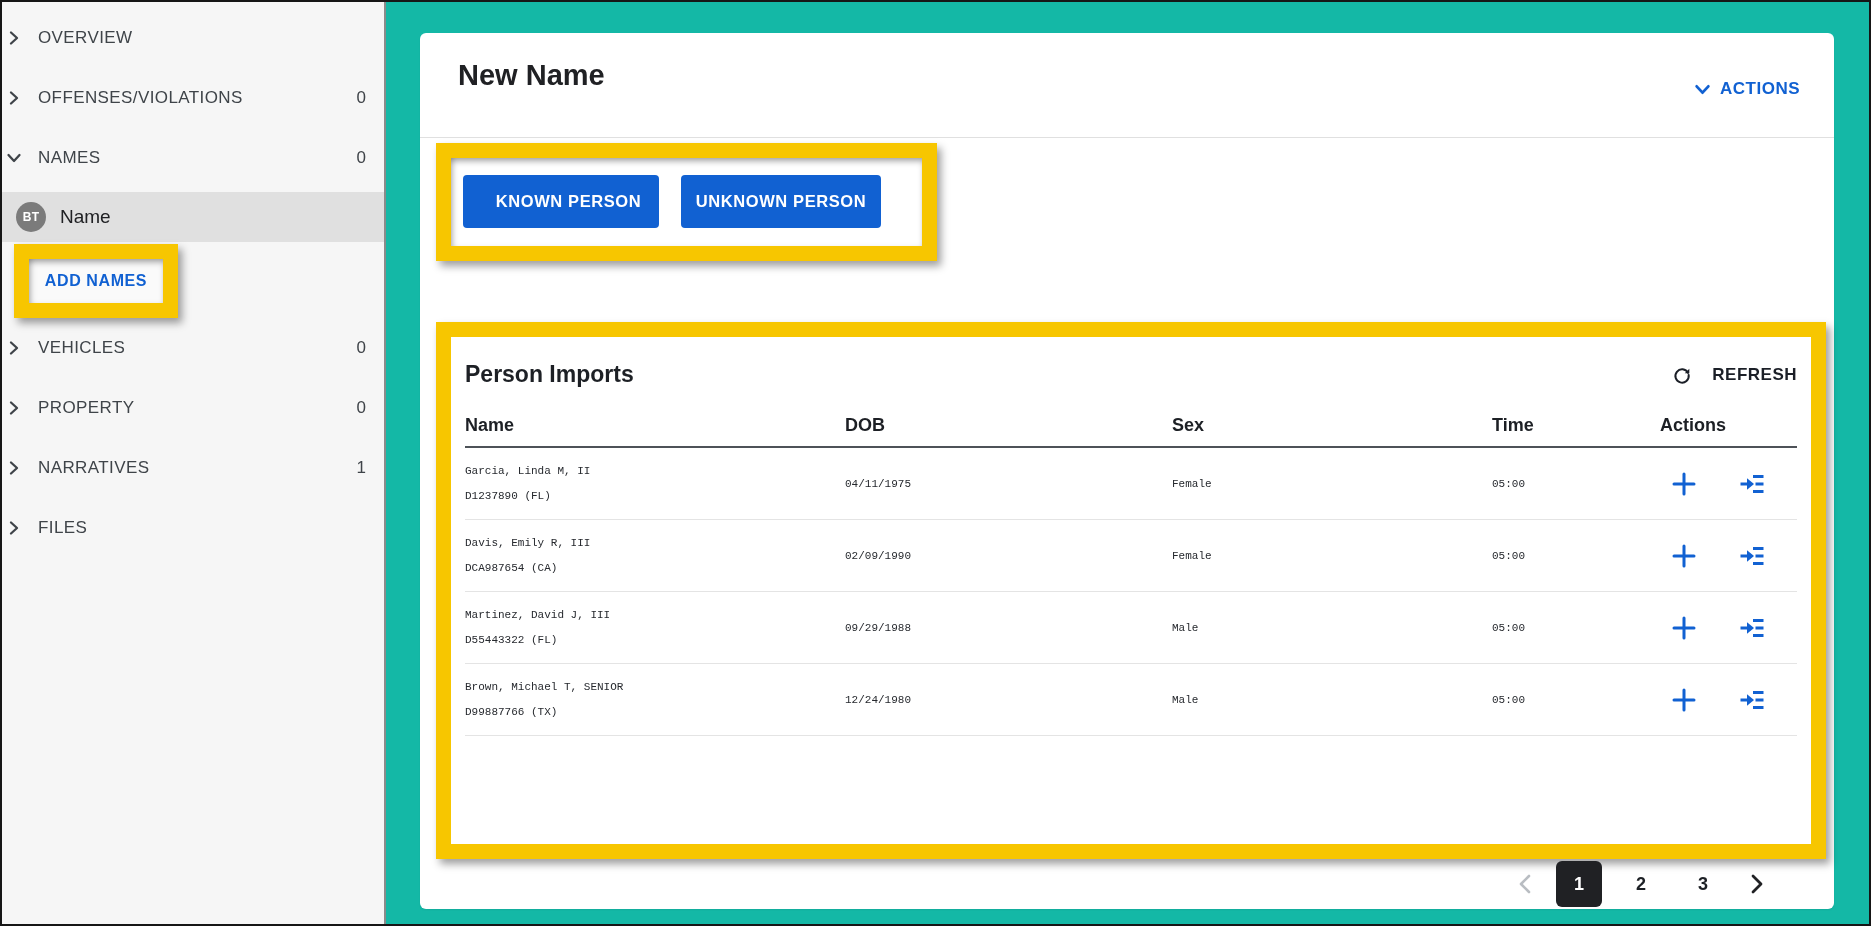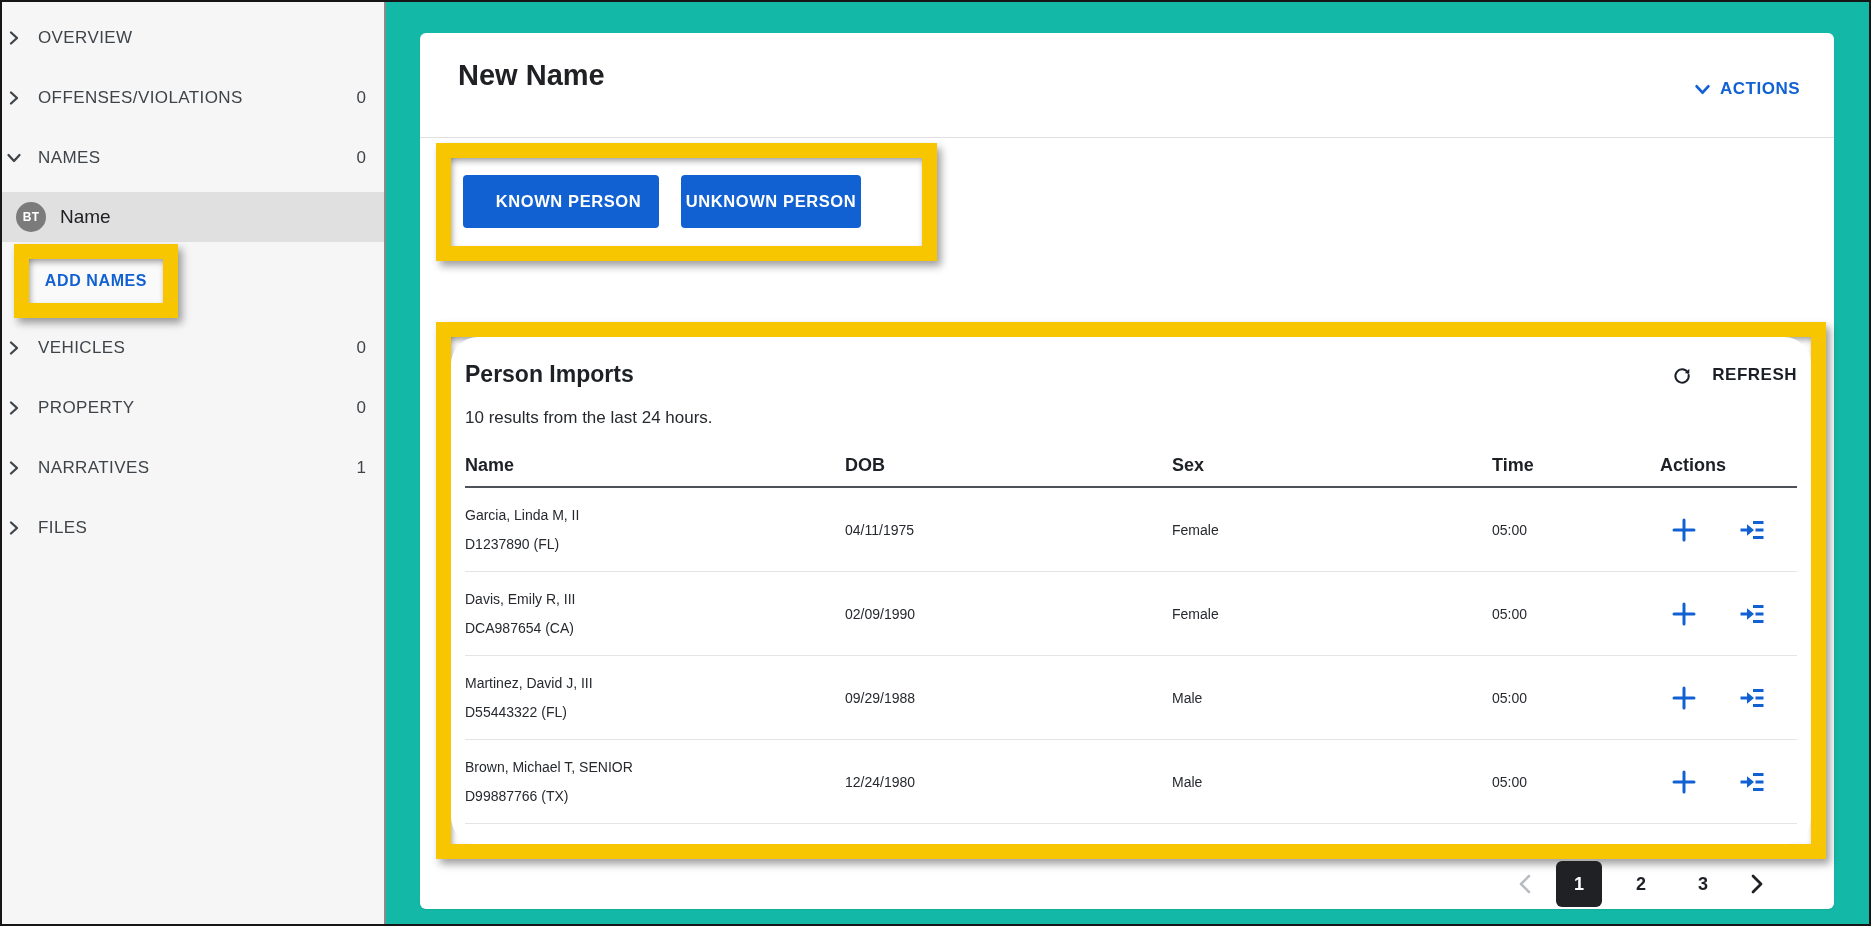--- a/index.html
+++ b/index.html
@@ -99,30 +99,29 @@
 
   .buttons-hl { position: absolute; left: 16px; top: 110px; width: 501px; height: 118px; }
   .btn-blue {
     position: absolute; top: 142px; height: 53px;
     background: #1161d2; color: #fff;
     border: none; border-radius: 4px; cursor: pointer;
     font-size: 16.5px; font-weight: 700; letter-spacing: .6px;
     font-family: "Liberation Sans", sans-serif;
   }
   .btn-known   { left: 43px;  width: 196px; padding-left: 15px; }
-  .btn-unknown { left: 261px; width: 180px; }
+  .btn-unknown { left: 261px; width: 200px; }
   .btn-org     { left: 514px; width: 180px; }
 
   .imports-hl { position: absolute; left: 16px; top: 289px; width: 1390px; height: 537px; }
   .imports-panel {
     position: absolute; left: 31px; top: 304px;
     width: 1360px; height: 507px;
     padding: 24px 14px 0 14px;
     background: #fff;
-    border-radius: 27px;
   }
   .panel-head { display: flex; align-items: center; justify-content: space-between; }
   .panel-title { font-size: 23px; font-weight: 700; color: #1d2025; }
   .refresh-btn {
     display: flex; align-items: center; gap: 20px;
     background: none; border: none; cursor: pointer;
     color: #1b1f27; font-size: 17px; font-weight: 700; letter-spacing: .5px;
     font-family: "Liberation Sans", sans-serif;
   }
   .refresh-btn svg { width: 20px; height: 20px; }
@@ -132,21 +131,21 @@
   .thead, .trow {
     display: grid;
     grid-template-columns: 380px 327px 320px 168px 1fr;
     align-items: center;
   }
   .thead {
     height: 44px;
     font-size: 18px; font-weight: 700; color: #1d2025;
     border-bottom: 2px solid #4d5258;
   }
-  .trow { height: 84px; border-bottom: 1px solid #e4e4e4; font-size: 14px; color: #26292e; }
+  .trow { height: 72px; border-bottom: 1px solid #e4e4e4; font-size: 11px; color: #26292e; font-family: Liberation Mono, monospace; }
   .name-cell .nm { margin-bottom: 13px; }
   .actions-cell { display: flex; align-items: center; gap: 40px; padding-left: 10px; }
   .icon-btn { background: none; border: none; cursor: pointer; width: 28px; height: 28px; display: flex; align-items: center; justify-content: center; }
   .icon-btn svg { width: 26px; height: 26px; }
 
   .pagination {
     position: absolute; left: 1092px; top: 828px;
     display: flex; align-items: center; gap: 16px;
   }
   .pg-nav { background: none; border: none; cursor: pointer; width: 28px; height: 46px; display: flex; align-items: center; justify-content: center; }
@@ -276,21 +275,20 @@
           <div class="panel-title">Person Imports</div>
           <button class="refresh-btn">
             <svg viewBox="0 0 24 24" fill="none">
               <path d="M19.2 9.5 A8 8 0 1 0 20 12" stroke="#1b1f27" stroke-width="2.4" stroke-linecap="round" fill="none"></path>
               <path d="M20.8 4.5 L20.8 10 L15.3 10 Z" fill="#1b1f27"></path>
             </svg>
             <span>REFRESH</span>
           </button>
         </div>
 
-        <div class="panel-sub">10 results from the last 24 hours.</div>
 
         <div class="tbl">
           <div class="thead">
             <div>Name</div>
             <div>DOB</div>
             <div>Sex</div>
             <div>Time</div>
             <div>Actions</div>
           </div>
 

